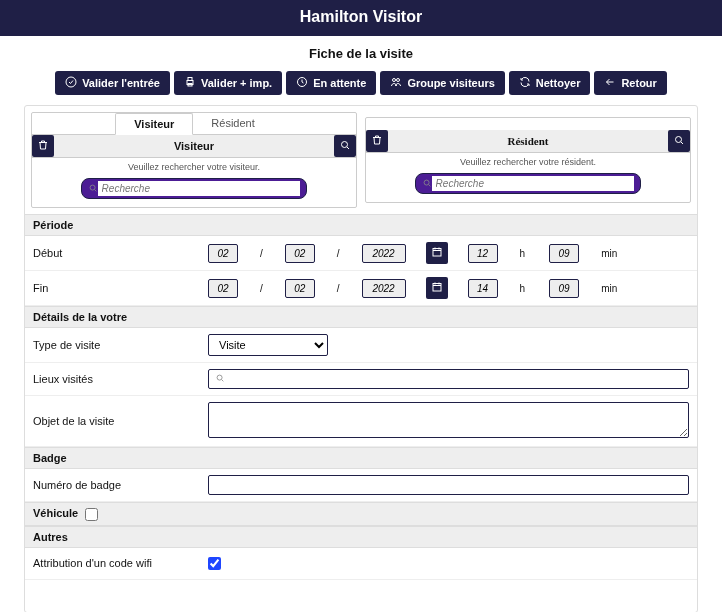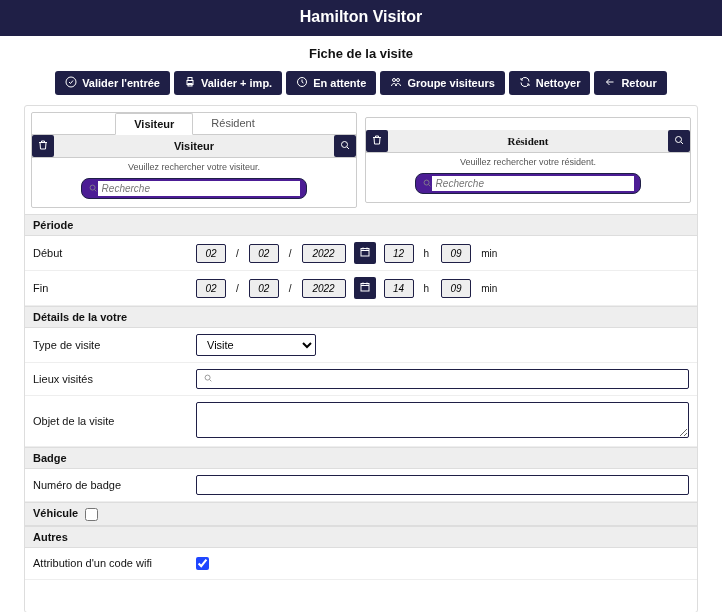--- a/index.html
+++ b/index.html
@@ -136,21 +136,21 @@
     font-weight: bold;
     border-top: 1px solid #ddd;
     border-bottom: 1px solid #ddd;
   }
   .row {
     display: flex;
     align-items: center;
     padding: 6px 8px;
     border-bottom: 1px solid #eee;
     min-height: 32px;
-    gap: 8px;
+    gap: 20px;
   }
   .row:last-child { border-bottom: none; }
   .label { width: 155px; font-size: 11px; }
   .wide { flex: 1; }
   .sm-input {
     width: 30px;
     text-align: center;
     border: 1px solid #1f1f46;
     border-radius: 2px;
     background: #eee;

